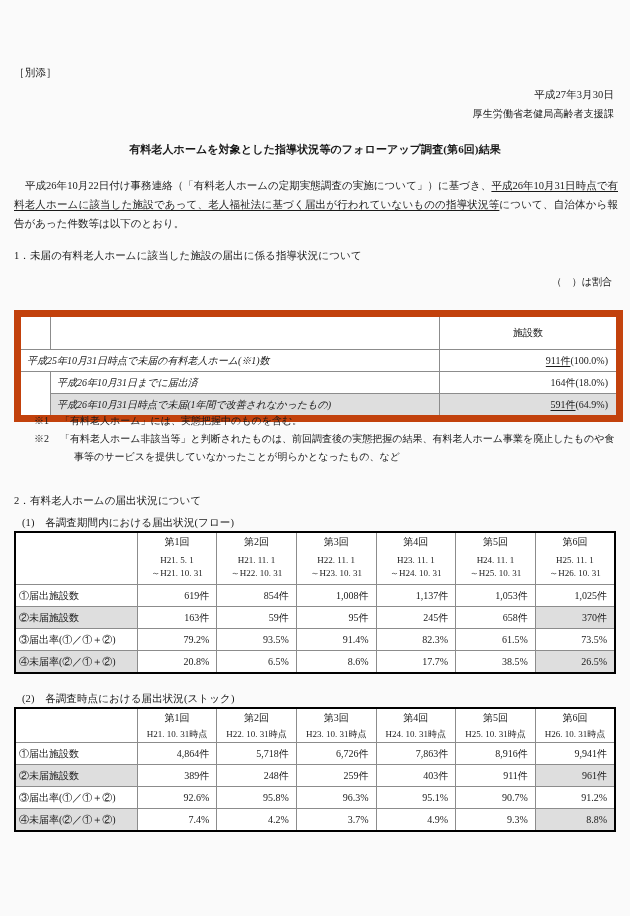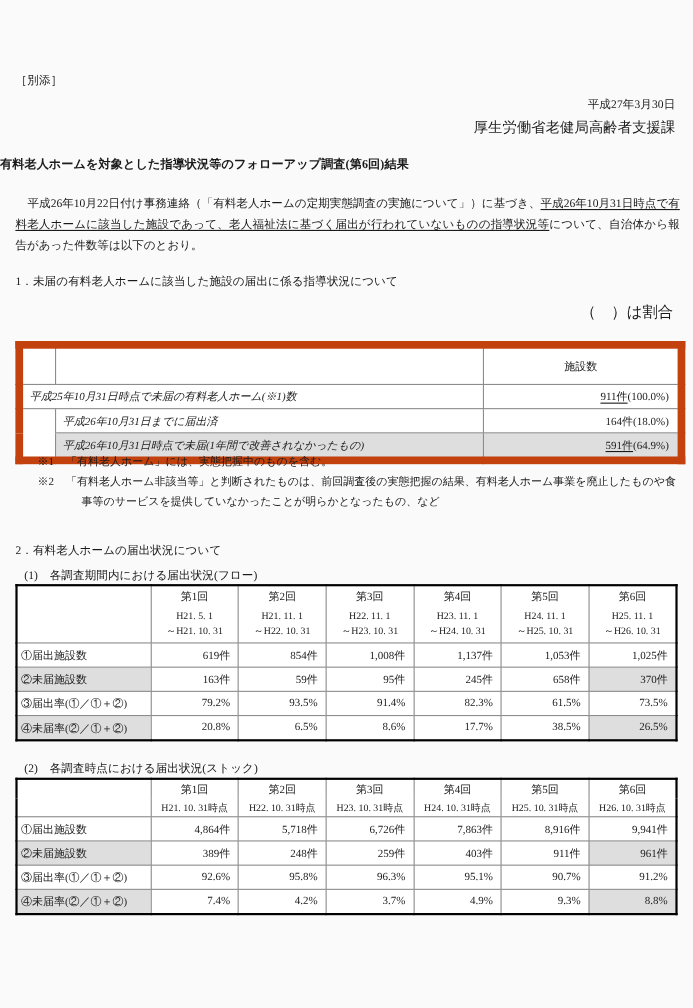--- a/index.html
+++ b/index.html
@@ -36,28 +36,29 @@
     position: absolute;
     right: 16px;
     top: 88px;
     font-size: 10.5px;
     letter-spacing: 0.1px;
   }
   .doc-issuer {
     position: absolute;
     right: 16px;
     top: 107px;
-    font-size: 13px;
+    font-size: 10px;
     letter-spacing: 0.1px;
   }
   .doc-title {
     position: absolute;
     left: 0;
     right: 0;
     top: 142px;
+    text-align: center;
     font-size: 11px;
     font-weight: bold;
     letter-spacing: 0.1px;
   }
 
   .lead {
     position: absolute;
     left: 14px;
     top: 176px;
     width: 604px;
@@ -83,21 +84,21 @@
     font-size: 10.5px;
     letter-spacing: 0.1px;
   }
   #sub1-heading { top: 516px; }
   #sub2-heading { top: 692px; }
 
   .ratio-note {
     position: absolute;
     right: 18px;
     top: 275px;
-    font-size: 14px;
+    font-size: 10px;
   }
 
   
   table {
     border-collapse: collapse;
     font-size: 10px;
     table-layout: fixed;
   }
   table td, table th {
     border: 1px solid #8c8c8c;

